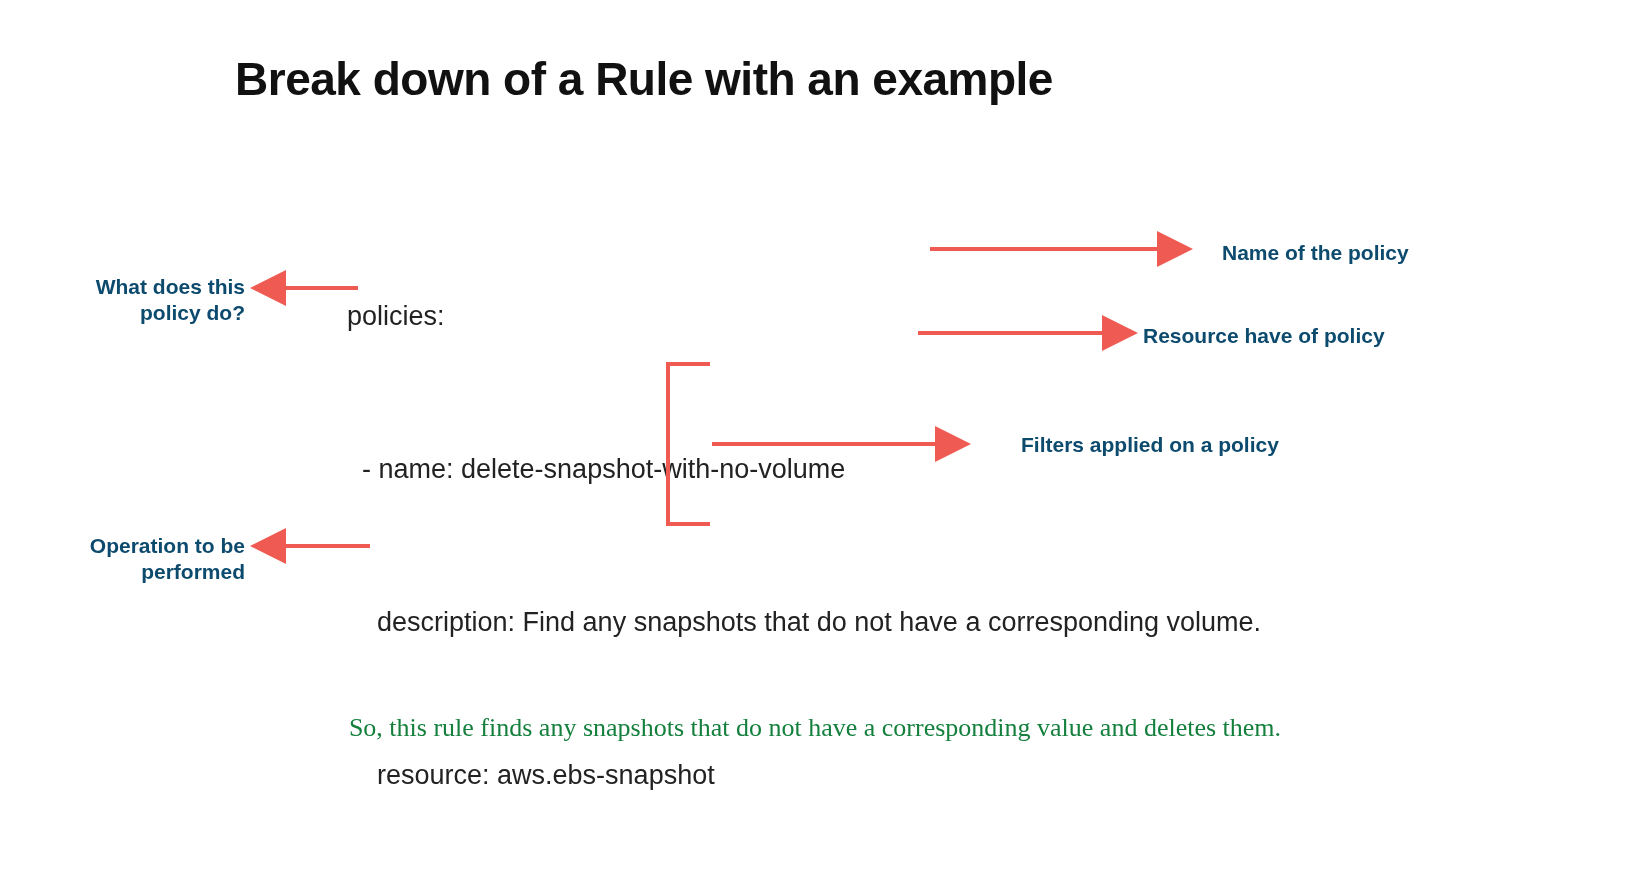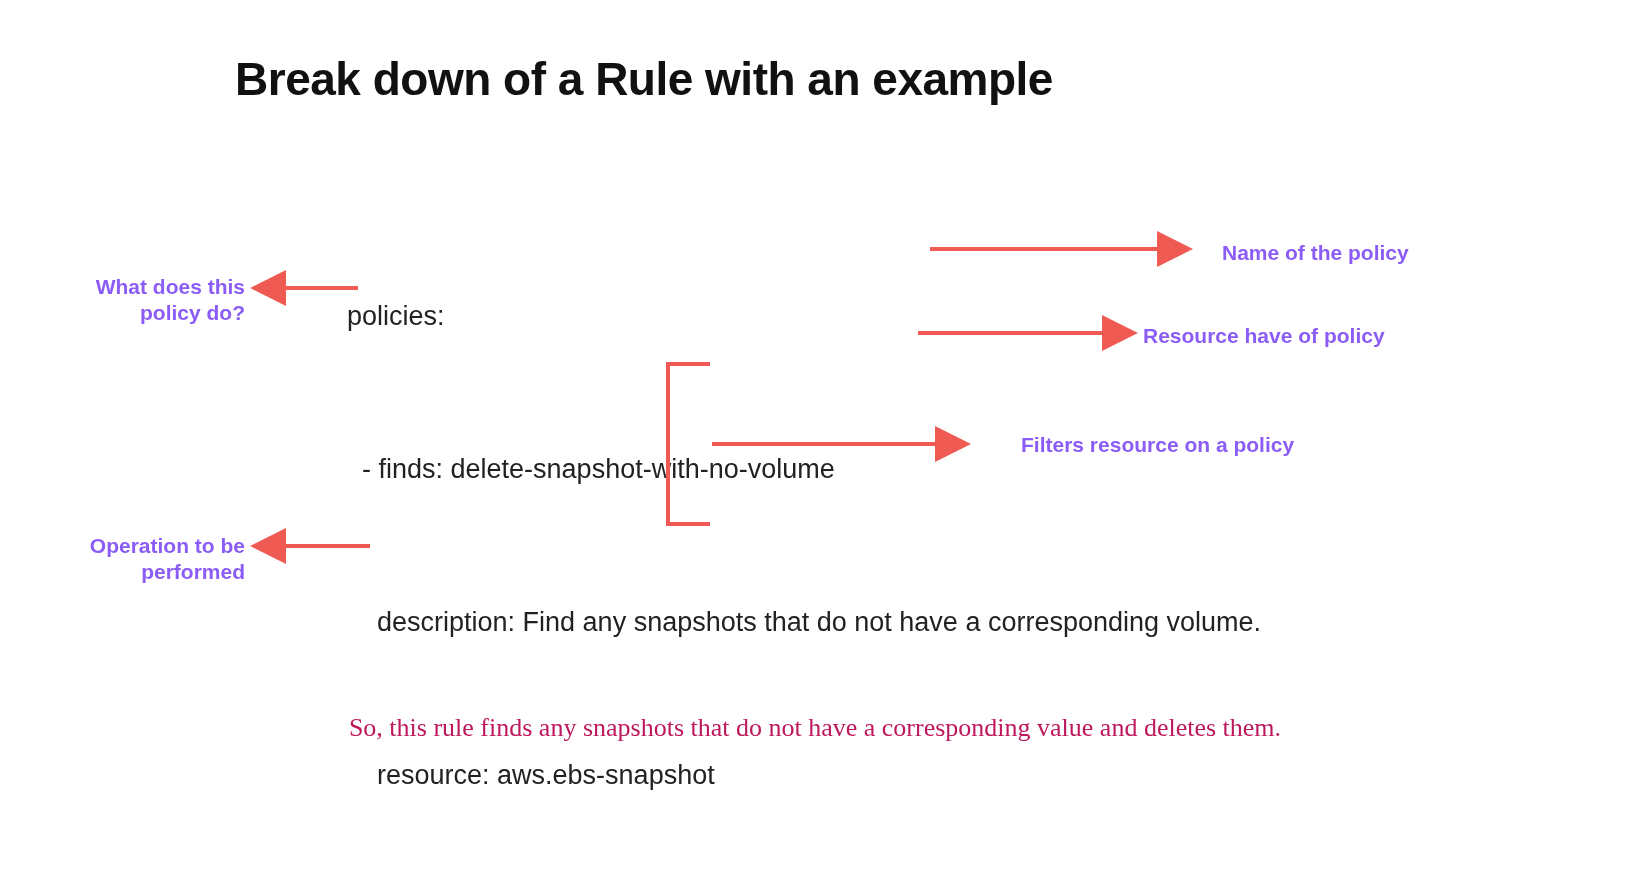--- a/index.html
+++ b/index.html
@@ -46,21 +46,21 @@
   }
   .yaml .line {
     white-space: pre;
     height: 43px;
     margin-top: 24px;
   }
 
   
   .annot {
     position: absolute;
-    color: #8b5cf6;
+    color: #0c4a6e;
     font-weight: 700;
     font-size: 21px;
     line-height: 26px;
   }
   .annot.right { text-align: left; }
   .annot.left  { text-align: right; }
 
   #annot-name       { left: 1222px; top: 240px; }
   #annot-resource   { left: 1143px; top: 323px; }
   #annot-filters    { left: 1021px; top: 432px; }
@@ -77,33 +77,33 @@
 
   
   .footnote {
     position: absolute;
     left: 0;
     top: 713px;
     width: 1630px;
     text-align: center;
     font-family: "Liberation Serif", serif;
     font-size: 26px;
-    color: #be185d;
+    color: #15803d;
   }
 </style>
 </head>
 <body>
 
 <div id="slide">
 
   <div class="title">Break down of a Rule with an example</div>
 
   <div class="yaml">
     <div class="line">policies:</div>
-    <div class="line">  - finds: delete-snapshot-with-no-volume</div>
+    <div class="line">  - name: delete-snapshot-with-no-volume</div>
     <div class="line">    description: Find any snapshots that do not have a corresponding volume.</div>
     <div class="line">    resource: aws.ebs-snapshot</div>
     <div class="line">    resource:</div>
     
     
     
     
     
   </div>
 
@@ -124,21 +124,21 @@
 
     <line x1="358" y1="288" x2="258" y2="288" stroke="#ef5b52" stroke-width="4" marker-end="url(#arrowhead)"></line>
 
     <line x1="370" y1="546" x2="258" y2="546" stroke="#ef5b52" stroke-width="4" marker-end="url(#arrowhead)"></line>
   </svg>
 
   <div class="annot right" id="annot-name">Name of the policy</div>
 
   <div class="annot right" id="annot-resource">Resource have of policy</div>
 
-  <div class="annot right" id="annot-filters">Filters resource on a policy</div>
+  <div class="annot right" id="annot-filters">Filters applied on a policy</div>
 
   <div class="annot left" id="annot-whatdoes">What does this policy do?</div>
 
   <div class="annot left" id="annot-operation">Operation to be performed</div>
 
   <div class="footnote">So, this rule finds any snapshots that do not have a corresponding value and deletes them.</div>
 
 </div>
 
 </body></html>

